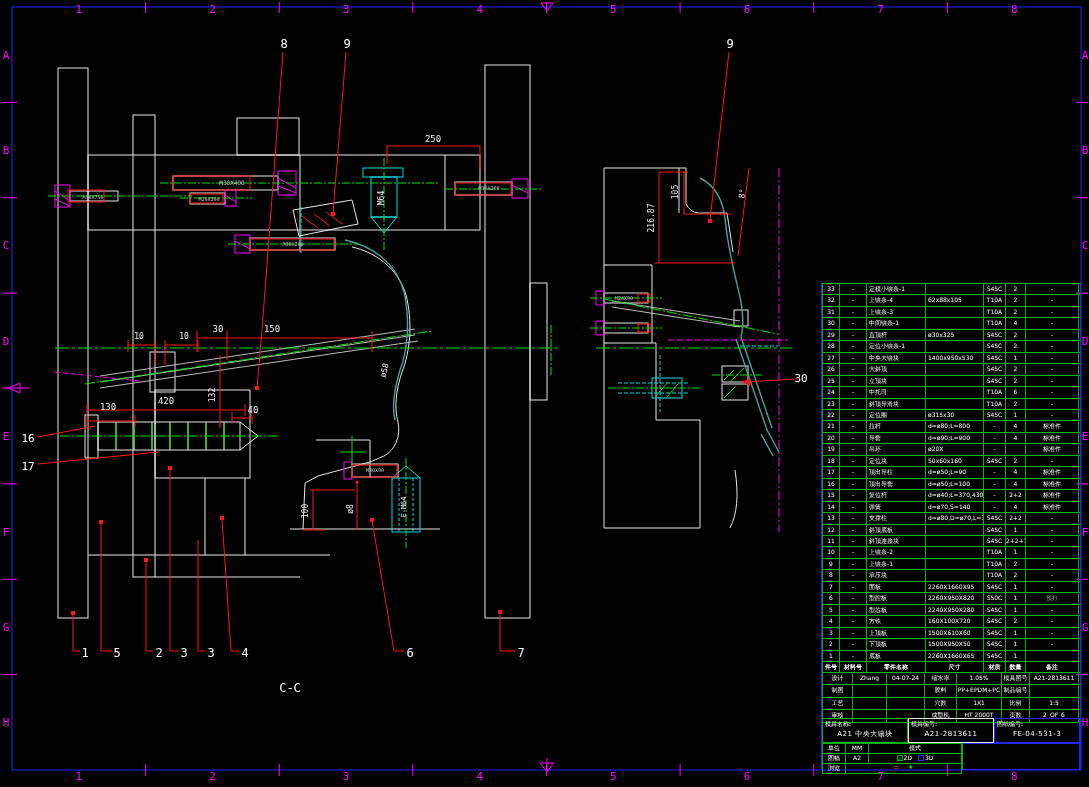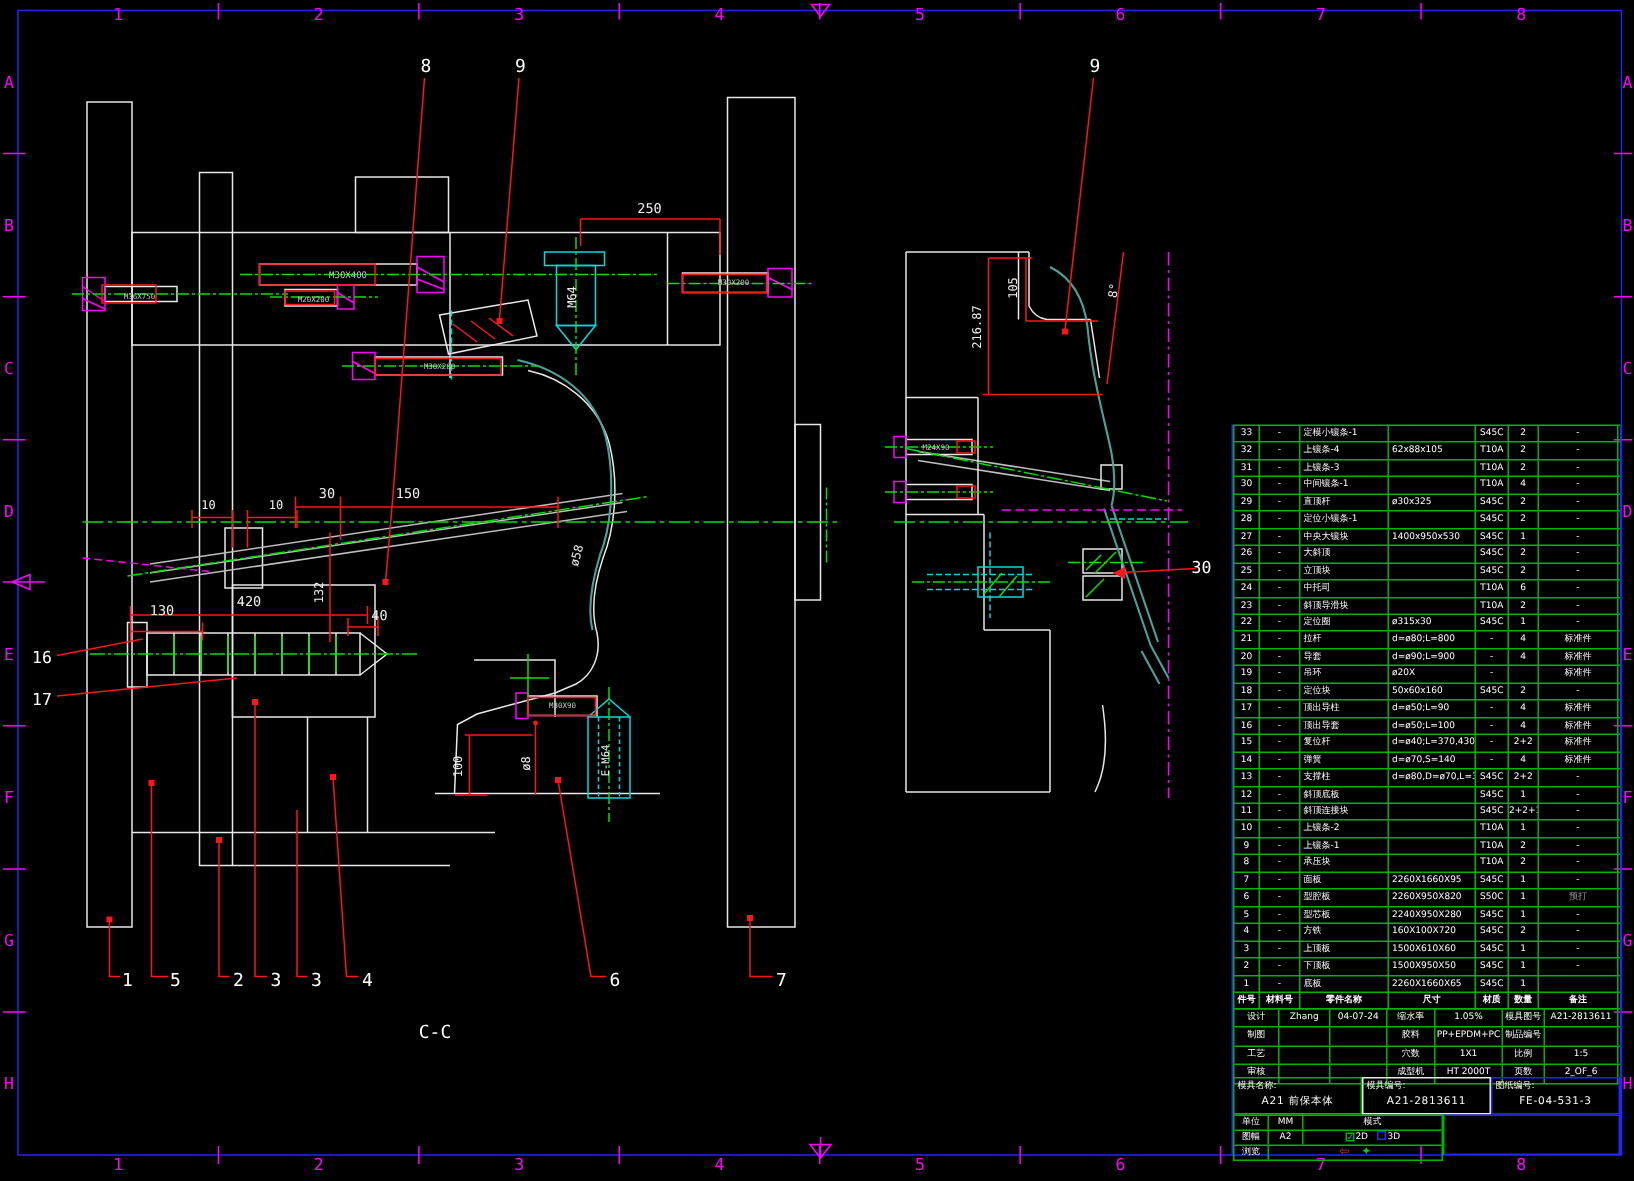--- a/index.html
+++ b/index.html
@@ -648,21 +648,21 @@
         <div class="tb-cell" style="width: 32px; height: 11.4px; line-height: 10px;">成型机</div>
         <div class="tb-cell" style="width: 45px; height: 11.4px; line-height: 10px;">HT 2000T</div>
         <div class="tb-cell" style="width: 28px; height: 11.4px; line-height: 10px;">页数</div>
         <div class="tb-cell" style="width: 49px; height: 11.4px; line-height: 10px;">2_OF_6</div>
       </div>
     </div>
 
 
 <div class="tb-box" style="left:822px;width:86px;border:1px solid #00b400;">
   <span class="lbl">模具名称:</span>
-  <span class="val">A21 前保本体</span>
+  <span class="val">A21 中央大镶块</span>
 </div>
 <div class="tb-box" style="left:908px;width:86px;border:1px solid #e8e8e8;">
   <span class="lbl">模具编号:</span>
   <span class="val">A21-2813611</span>
 </div>
 <div class="tb-box" style="left:994px;width:86px;border:1px solid #2424ff;">
   <span class="lbl">图纸编号:</span>
   <span class="val">FE-04-531-3</span>
 </div>
 

